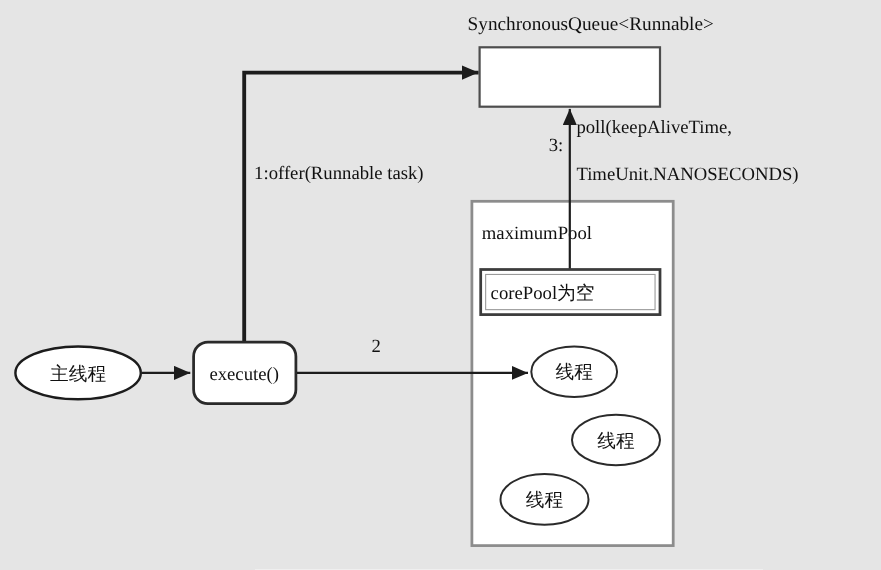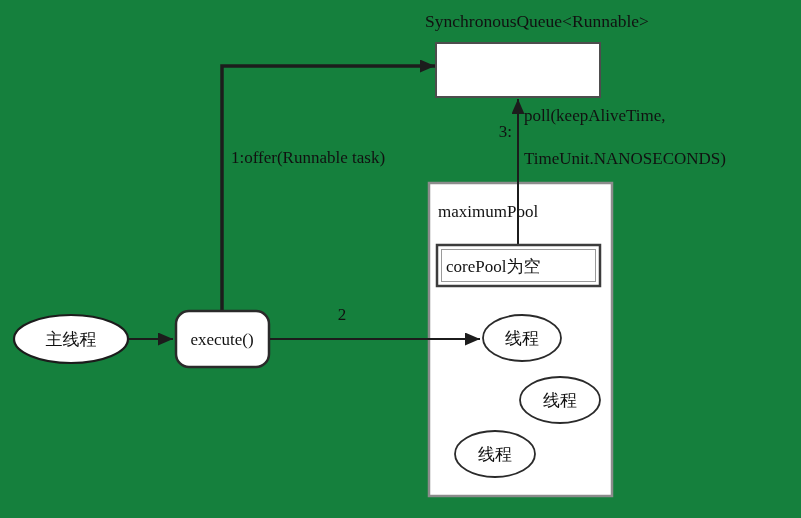--- a/index.html
+++ b/index.html
@@ -4,21 +4,21 @@
 <style>
   html, body {
     margin: 0;
     padding: 0;
     background: #ffffff;
   }
   .canvas {
     position: relative;
     width: 801px;
     height: 518px;
-    background: #15803d;
+    background: #e5e5e5;
     overflow: hidden;
   }
   svg { display: block; }
   .t {
     font-family: "Liberation Serif", "DejaVu Serif", serif;
     font-size: 17px;
     fill: #111111;
   }
   .t-lg { font-size: 17.5px; }
 </style>

